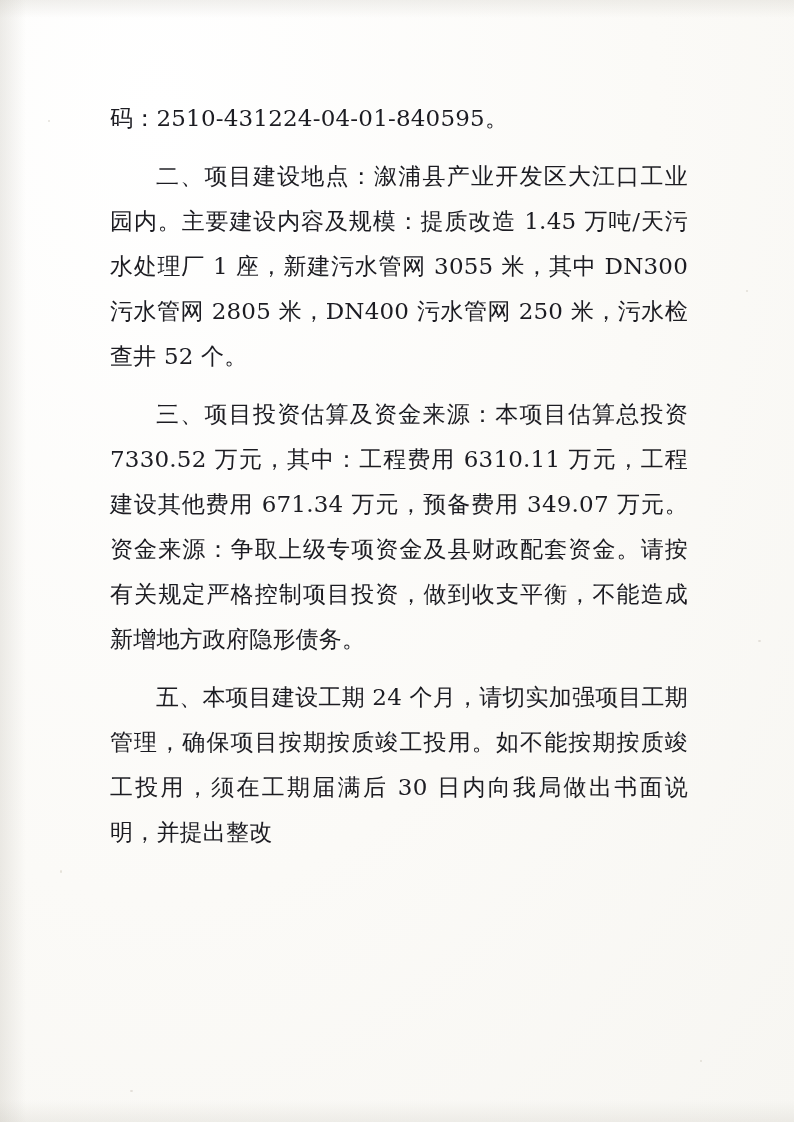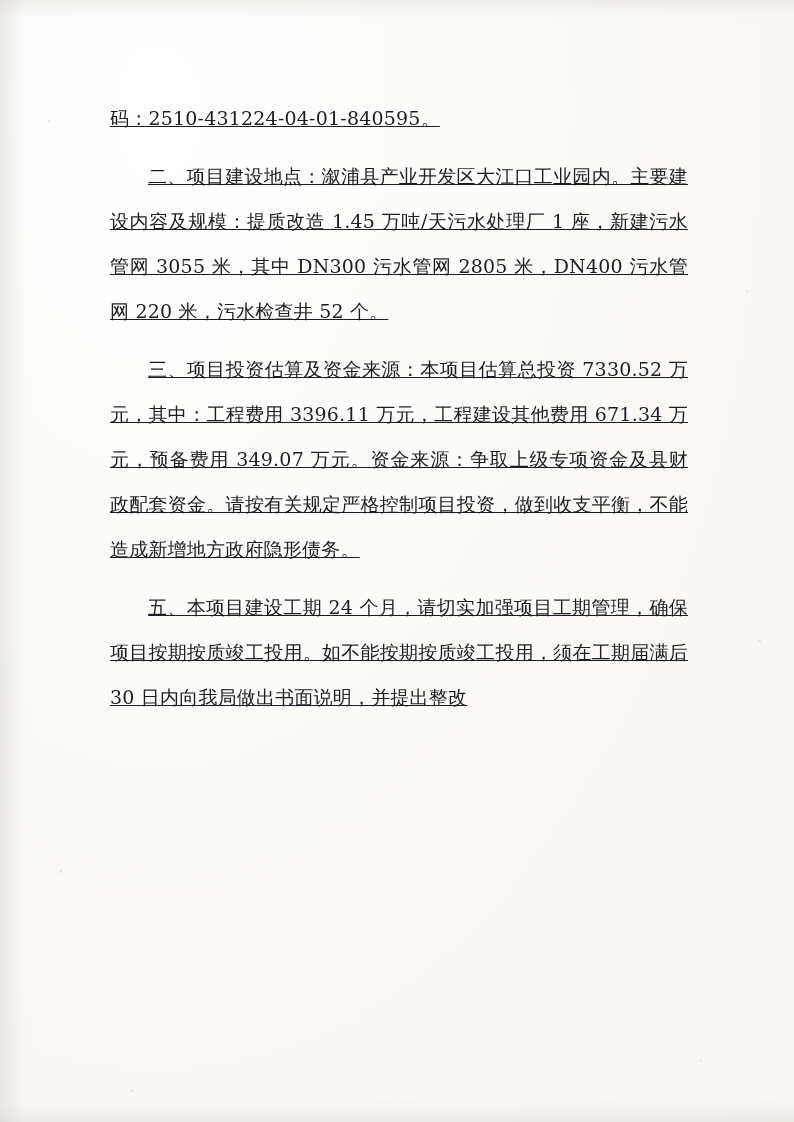--- a/index.html
+++ b/index.html
@@ -22,28 +22,27 @@
       radial-gradient(ellipse at 20% 10%, #ffffff 0%, #fbfaf7 55%, #f7f6f2 100%);
   }
   .content {
     position: absolute;
     left: 110px;
     top: 96px;
     width: 578px;
   }
   p {
     margin: 0;
-    font-size: 19px;
+    font-size: 23px;
     line-height: 45px;
     color: #1c1c22;
     text-align: justify;
     text-justify: inter-ideograph;
     letter-spacing: 0.2px;
     font-weight: 500;
-    text-decoration: underline;
   }
   p.indent {
     text-indent: 2em;
   }
   p + p {
     margin-top: 13px;
   }
   .nospace {
     margin-top: 0 !important;
   }
@@ -87,20 +86,20 @@
   <div class="speck s1"></div>
   <div class="speck s2"></div>
   <div class="speck s3"></div>
   <div class="speck s4"></div>
   <div class="speck s5"></div>
   <div class="speck s6"></div>
 
   <div class="content">
     <p class="nospace">码：2510-431224-04-01-840595。</p>
 
-    <p class="indent">二、项目建设地点：溆浦县产业开发区大江口工业园内。主要建设内容及规模：提质改造 1.45 万吨/天污水处理厂 1 座，新建污水管网 3055 米，其中 DN300 污水管网 2805 米，DN400 污水管网 220 米，污水检查井 52 个。</p>
+    <p class="indent">二、项目建设地点：溆浦县产业开发区大江口工业园内。主要建设内容及规模：提质改造 1.45 万吨/天污水处理厂 1 座，新建污水管网 3055 米，其中 DN300 污水管网 2805 米，DN400 污水管网 250 米，污水检查井 52 个。</p>
 
-    <p class="indent">三、项目投资估算及资金来源：本项目估算总投资 7330.52 万元，其中：工程费用 3396.11 万元，工程建设其他费用 671.34 万元，预备费用 349.07 万元。资金来源：争取上级专项资金及县财政配套资金。请按有关规定严格控制项目投资，做到收支平衡，不能造成新增地方政府隐形债务。</p>
+    <p class="indent">三、项目投资估算及资金来源：本项目估算总投资 7330.52 万元，其中：工程费用 6310.11 万元，工程建设其他费用 671.34 万元，预备费用 349.07 万元。资金来源：争取上级专项资金及县财政配套资金。请按有关规定严格控制项目投资，做到收支平衡，不能造成新增地方政府隐形债务。</p>
 
 
     <p class="indent">五、本项目建设工期 24 个月，请切实加强项目工期管理，确保项目按期按质竣工投用。如不能按期按质竣工投用，须在工期届满后 30 日内向我局做出书面说明，并提出整改</p>
   </div>
 </div>
 
 </body></html>

